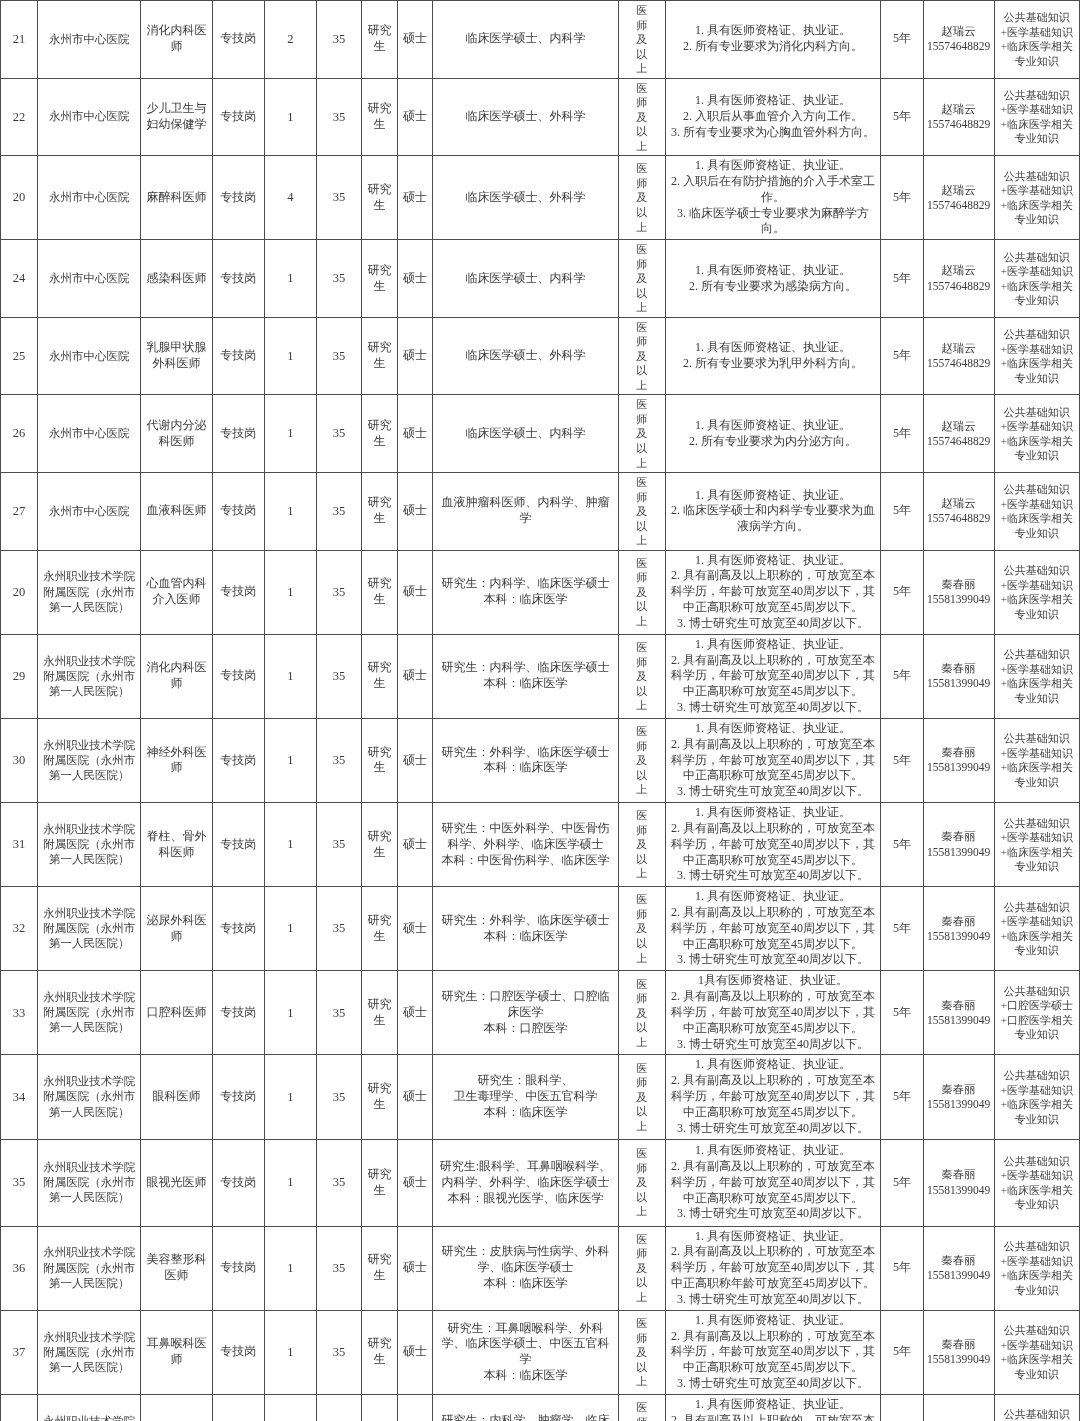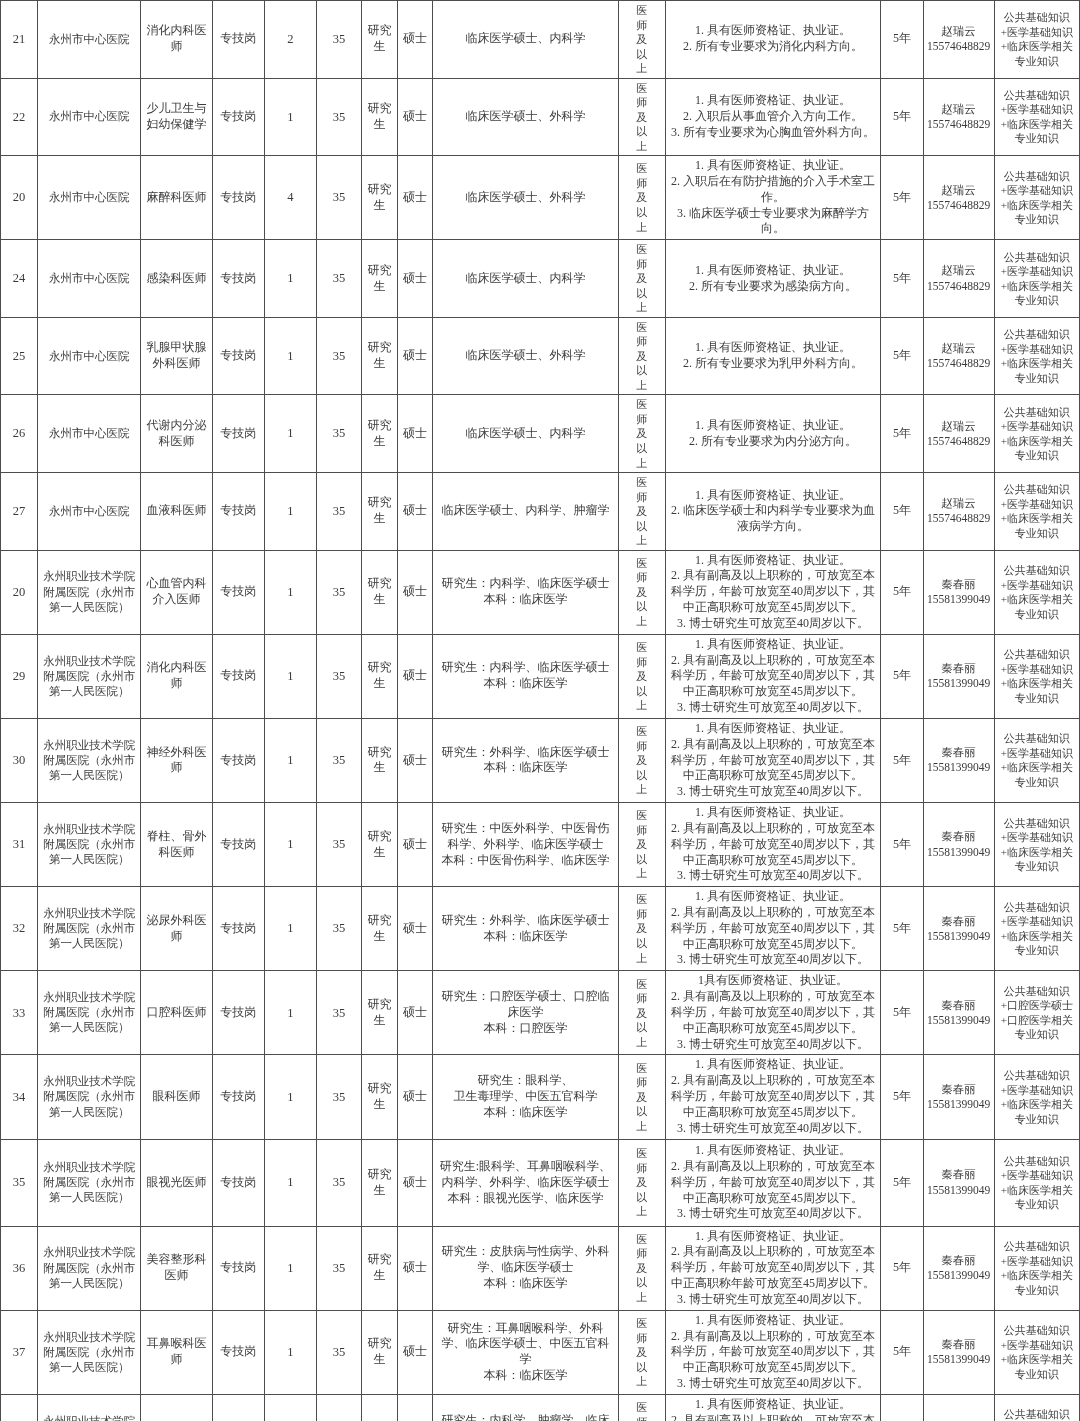--- a/index.html
+++ b/index.html
@@ -166,21 +166,21 @@
         </tr>
         <tr>
           <td class="col-no">27</td>
           <td class="col-org">永州市中心医院</td>
           <td class="col-post">血液科医师</td>
           <td class="col-type">专技岗</td>
           <td class="col-count">1</td>
           <td class="col-age">35</td>
           <td class="col-edu">研究生</td>
           <td class="col-degree">硕士</td>
-          <td class="col-major">临床医学硕士、内科学、肿瘤学</td>
+          <td class="col-major">血液肿瘤科医师、内科学、肿瘤学</td>
           <td class="col-qual">医师及以上</td>
           <td class="col-other al">1. 具有医师资格证、执业证。
 2. 临床医学硕士和内科学专业要求为血液病学方向。</td>
           <td class="col-years">5年</td>
           <td class="col-contact">赵瑞云
 15574648829</td>
           <td class="col-exam">公共基础知识+医学基础知识+临床医学相关专业知识</td>
         </tr>
         <tr>
           <td class="col-no">20</td>

